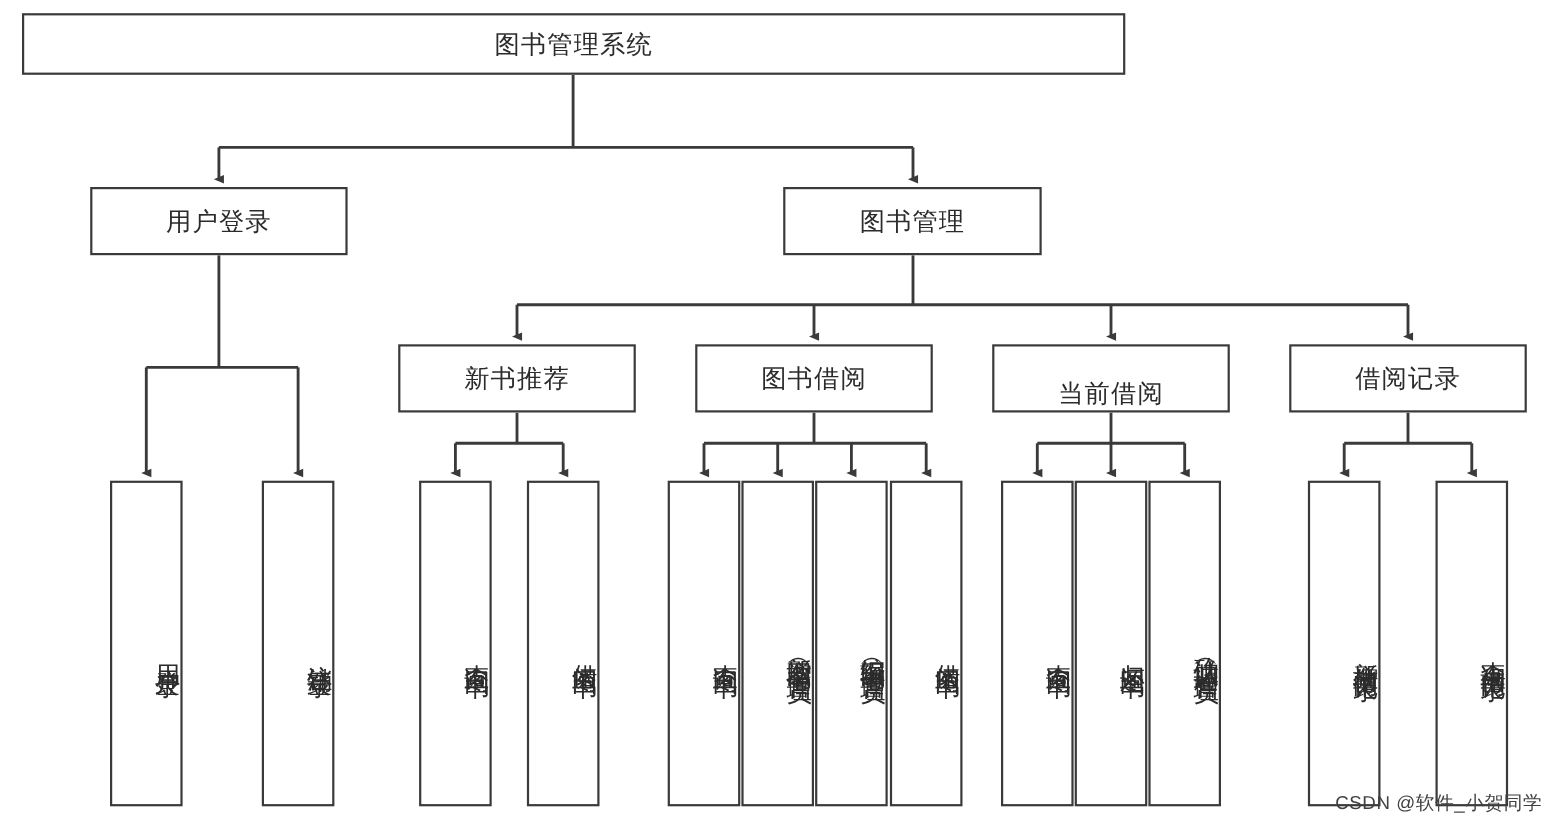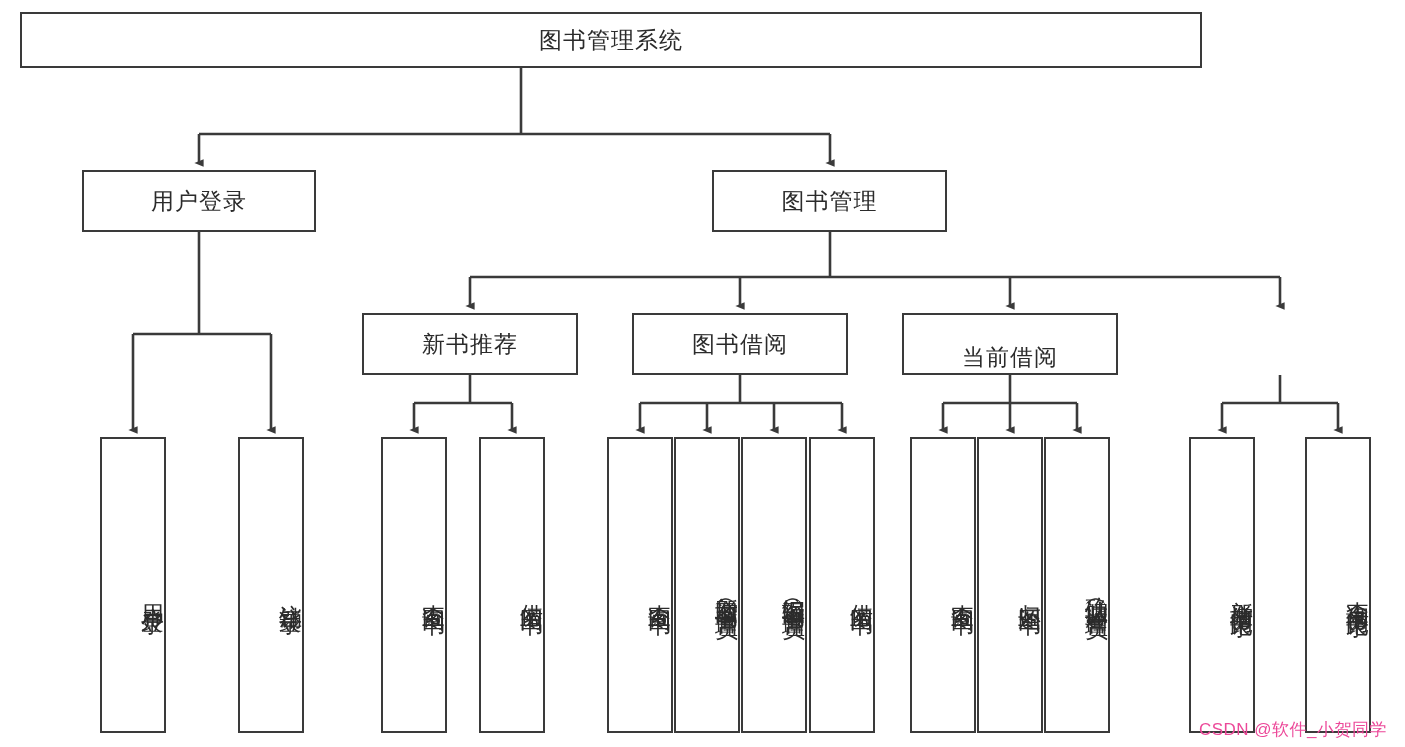--- a/index.html
+++ b/index.html
@@ -38,24 +38,24 @@
     padding-top:14px;
     line-height:1;
   }
   .node.v .vtxt{
     writing-mode:vertical-rl;
     text-orientation:upright;
     display:block;
   }
   #watermark{
     position:absolute;
-    right:18px;
+    right:3px;
     bottom:6px;
     font-size:17px;
-    color:#ec4899;
+    color:#404040;
     white-space:nowrap;
     letter-spacing:0.5px;
     pointer-events:none;
   }
 </style>
 </head>
 <body>
 
 <div id="canvas">
 
@@ -102,39 +102,42 @@
       <path d="M1010,403 L1010,430" marker-end="url(#arrow)"></path>
       <path d="M1077,403 L1077,430" marker-end="url(#arrow)"></path>
 
       <path d="M1280,375 L1280,403"></path>
       <path d="M1222,403 L1338,403"></path>
       <path d="M1222,403 L1222,430" marker-end="url(#arrow)"></path>
       <path d="M1338,403 L1338,430" marker-end="url(#arrow)"></path>
     </g>
   </svg>
 
-  <div class="node h" style="left:20px;top:12px;width:1182px;height:56px;">
+  <div class="node h" style="left:20px;top:12px;width:1003px;height:56px;">
     <span>图书管理系统</span>
   </div>
 
   <div class="node h" style="left:82px;top:170px;width:234px;height:62px;">
     <span>用户登录</span>
   </div>
   <div class="node h" style="left:712px;top:170px;width:235px;height:62px;">
     <span>图书管理</span>
   </div>
 
   <div class="node h" style="left:632px;top:313px;width:216px;height:62px;">
     <span>图书借阅</span>
   </div>
   <div class="node h" style="left:362px;top:313px;width:216px;height:62px;">
     <span>新书推荐</span>
   </div>
   <div class="node h" style="left:902px;top:313px;width:216px;height:62px;align-items:flex-end;">
     <span>当前借阅</span>
+  </div>
+  <div class="node h" style="left:1172px;top:313px;width:216px;height:62px;">
+    <span>借阅记录</span>
   </div>
 
   <div class="node v" style="left:100px;top:437px;width:66px;height:296px;">
     <span class="vtxt">用户登录</span>
   </div>
   <div class="node v" style="left:238px;top:437px;width:66px;height:296px;">
     <span class="vtxt">注销登录</span>
   </div>
 
   <div class="node v" style="left:381px;top:437px;width:66px;height:296px;">

